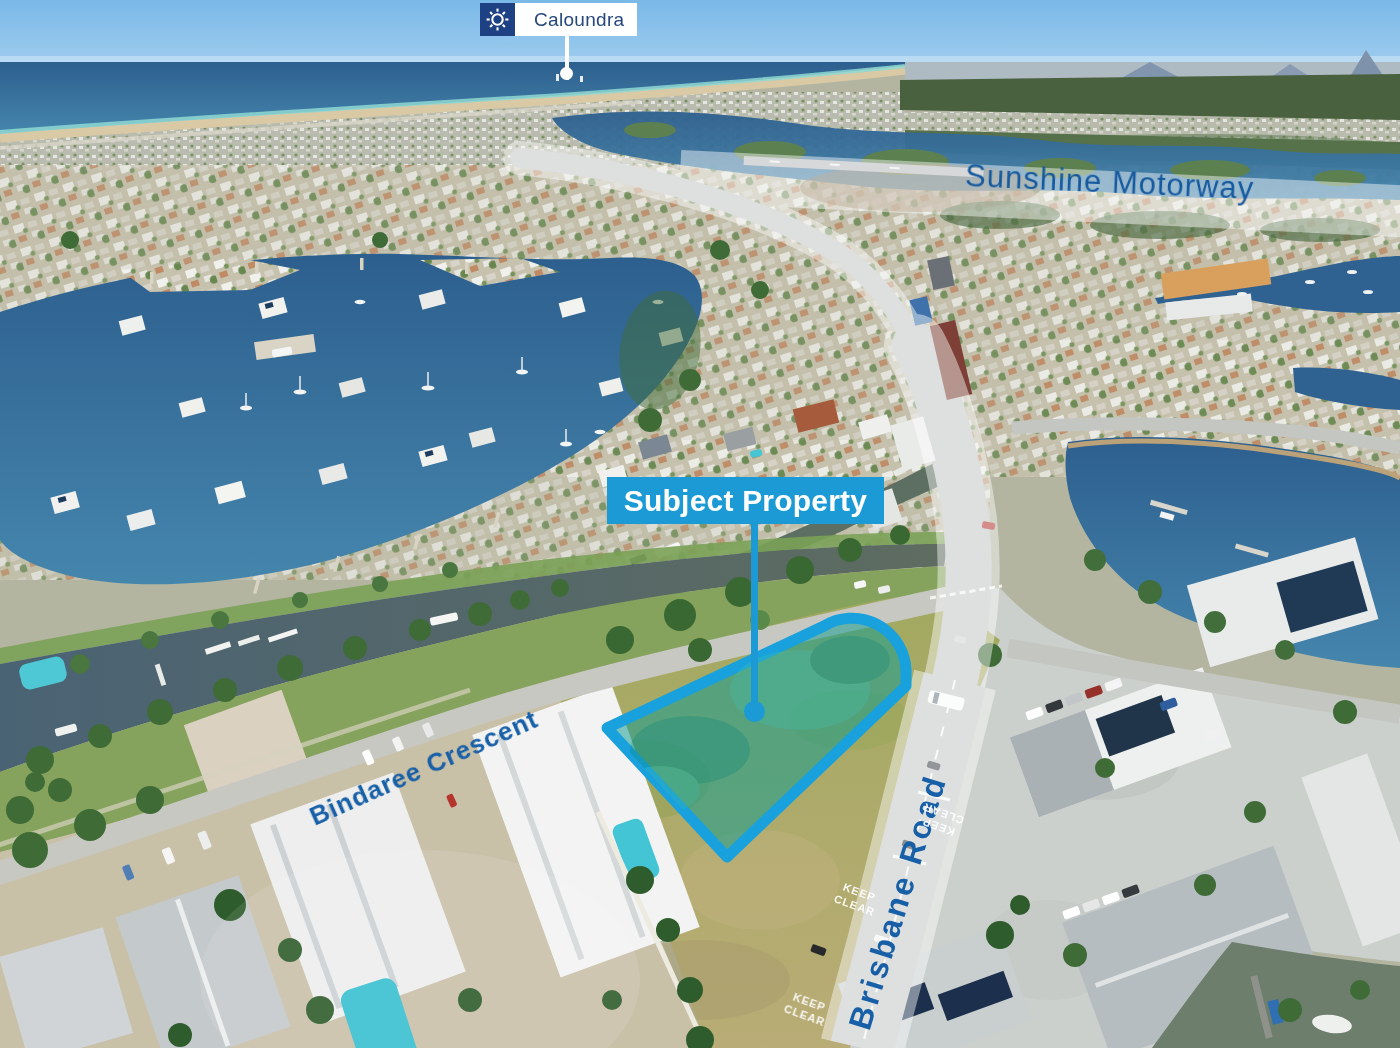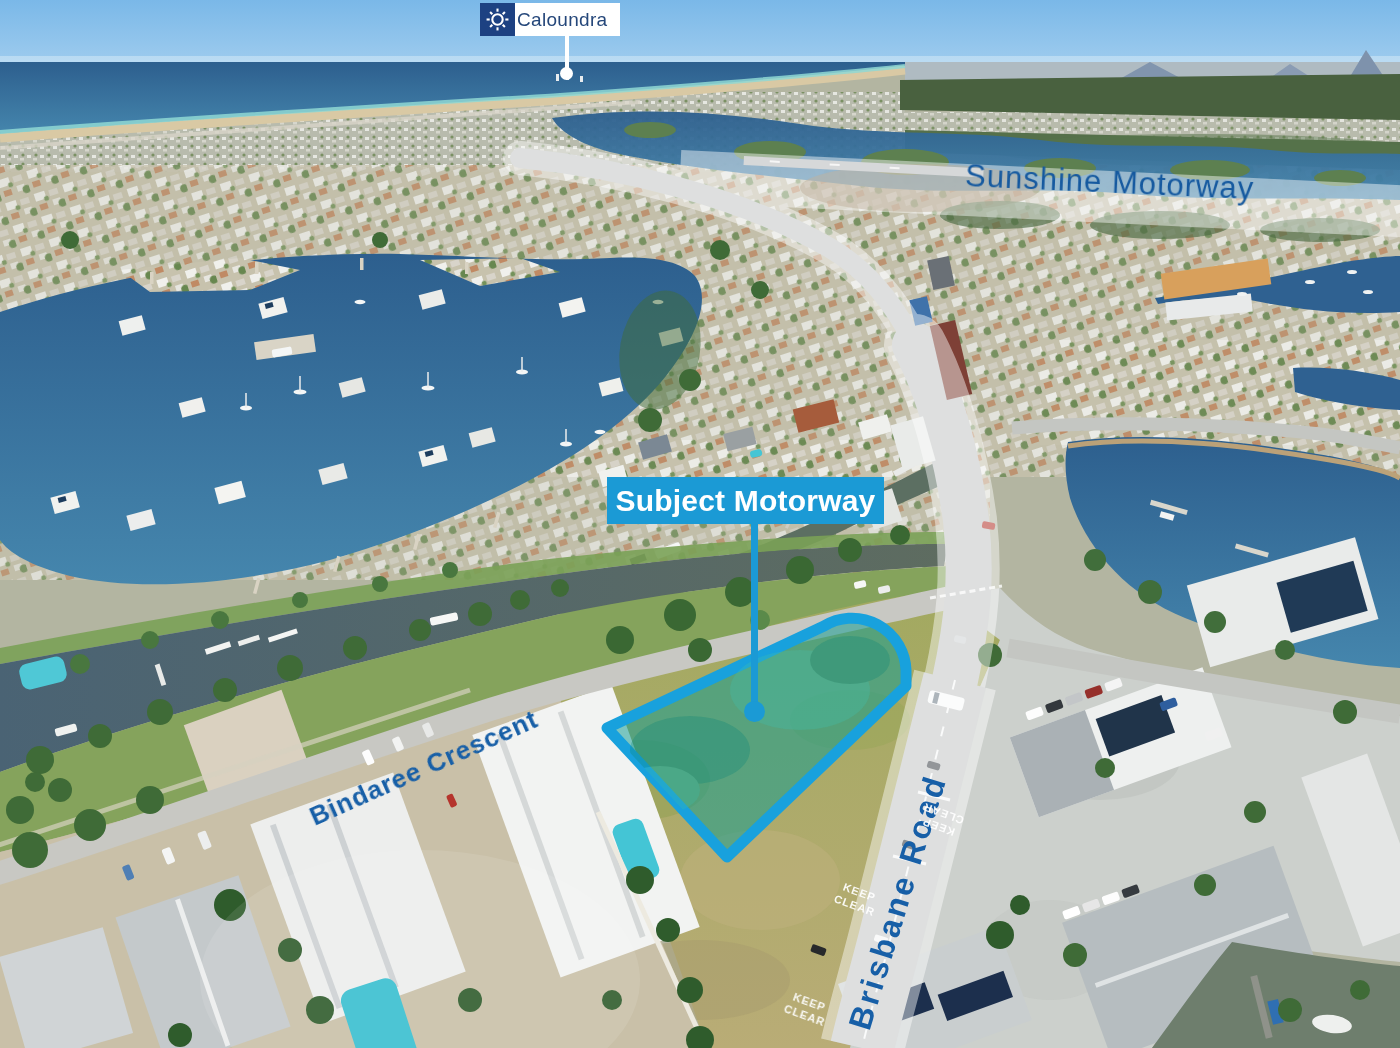--- a/index.html
+++ b/index.html
@@ -6,21 +6,21 @@
   .stage { position:relative; width:1400px; height:1048px; overflow:hidden;
            font-family:"Liberation Sans", sans-serif; background:#b3b5a1; }
   svg.scene { position:absolute; left:0; top:0; width:1400px; height:1048px; display:block; }
 
   .anno { position:absolute; }
 
   
   .cal-box  { left:480px; top:3px; height:33px; display:flex; align-items:stretch; background:#ffffff; }
   .cal-icon { width:35px; background:var(--annotation-navy); display:flex; align-items:center; justify-content:center; }
   .cal-icon svg { width:25px; height:25px; }
-  .cal-text { color:var(--label-text-navy); font-size:19px; padding:0 13px 0 2px;
+  .cal-text { color:var(--label-text-navy); font-size:19px; padding:0 13px 0 19px;
               display:flex; align-items:center; letter-spacing:.3px; }
   .cal-stem { left:565px; top:36px; width:4px; height:33px; background:#ffffff; }
   .cal-dot  { left:560px; top:67px; width:13px; height:13px; border-radius:50%; background:#ffffff; }
 
   
   .subject-stem { left:751px; top:521px; width:7px; height:191px; background:var(--annotation-blue); }
   .subject-dot  { left:744px; top:701px; width:21px; height:21px; border-radius:50%; background:var(--annotation-blue); }
   .subject-box  { left:607px; top:477px; width:277px; height:47px; background:var(--annotation-blue);
                   color:#ffffff; font-size:30px; font-weight:800; letter-spacing:.2px;
                   display:flex; align-items:center; justify-content:center; }
@@ -444,21 +444,21 @@
   </span>
   <span class="cal-text">Caloundra</span>
 </div>
 <div class="anno cal-stem"></div>
 <div class="anno cal-dot"></div>
 
 <div class="anno motorway-label">Sunshine Motorway</div>
 
 <div class="anno subject-stem"></div>
 <div class="anno subject-dot"></div>
-<div class="anno subject-box">Subject Motorway</div>
+<div class="anno subject-box">Subject Property</div>
 
 <div class="anno road-label bindaree">Bindaree Crescent</div>
 <div class="anno road-label brisbane">Brisbane Road</div>
 
 <div class="anno keep-clear kc-a">
   <span>KEEP</span>
   <span>CLEAR</span>
 </div>
 <div class="anno keep-clear kc-b">
   <span>KEEP</span>

